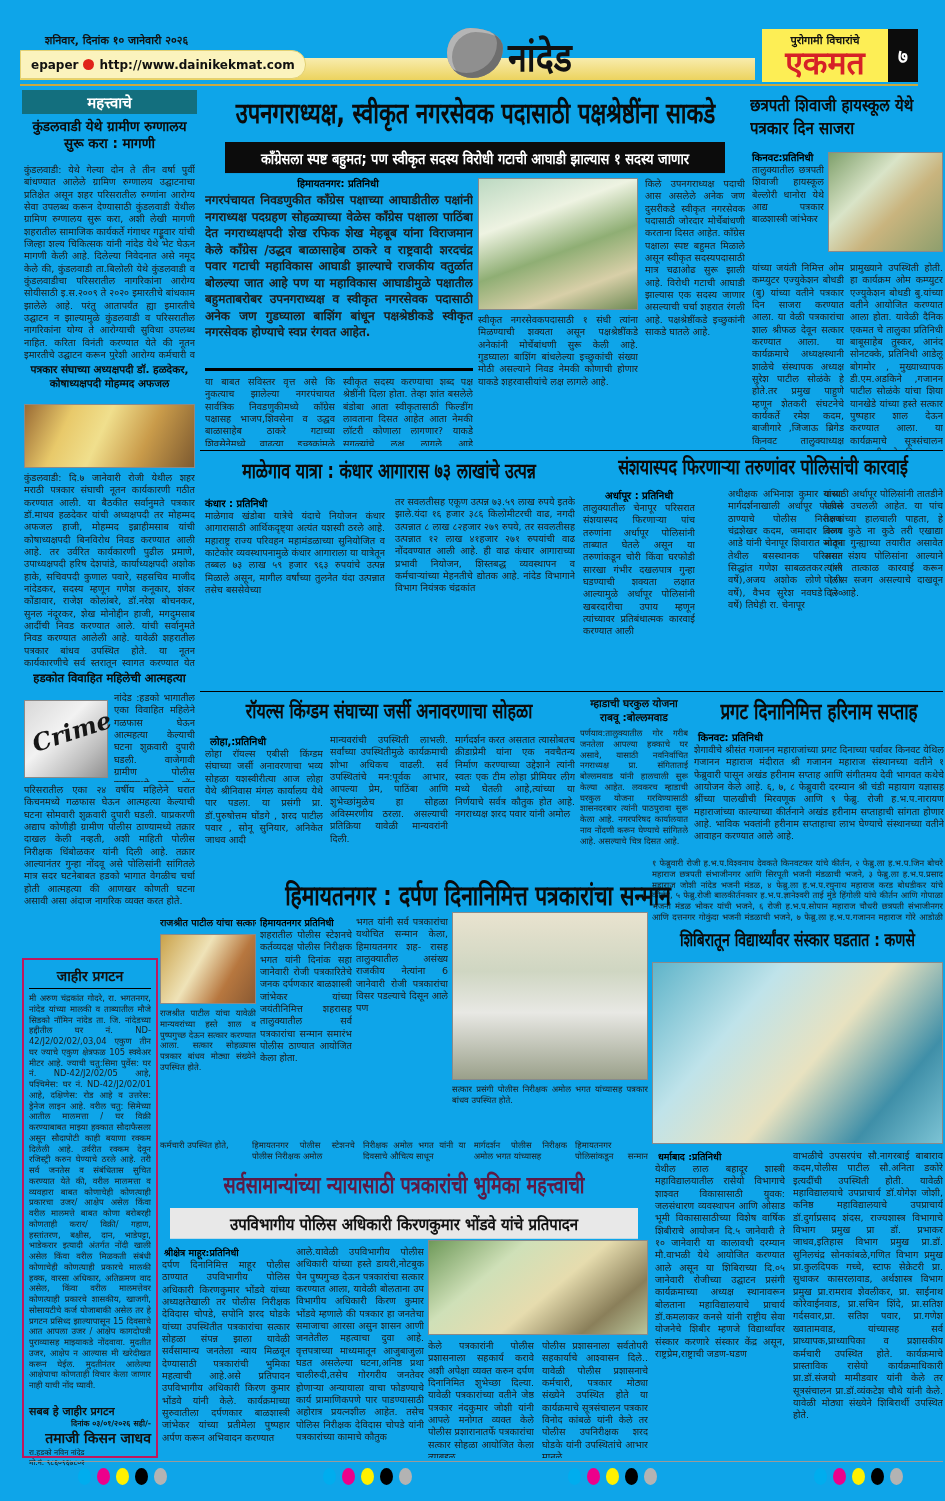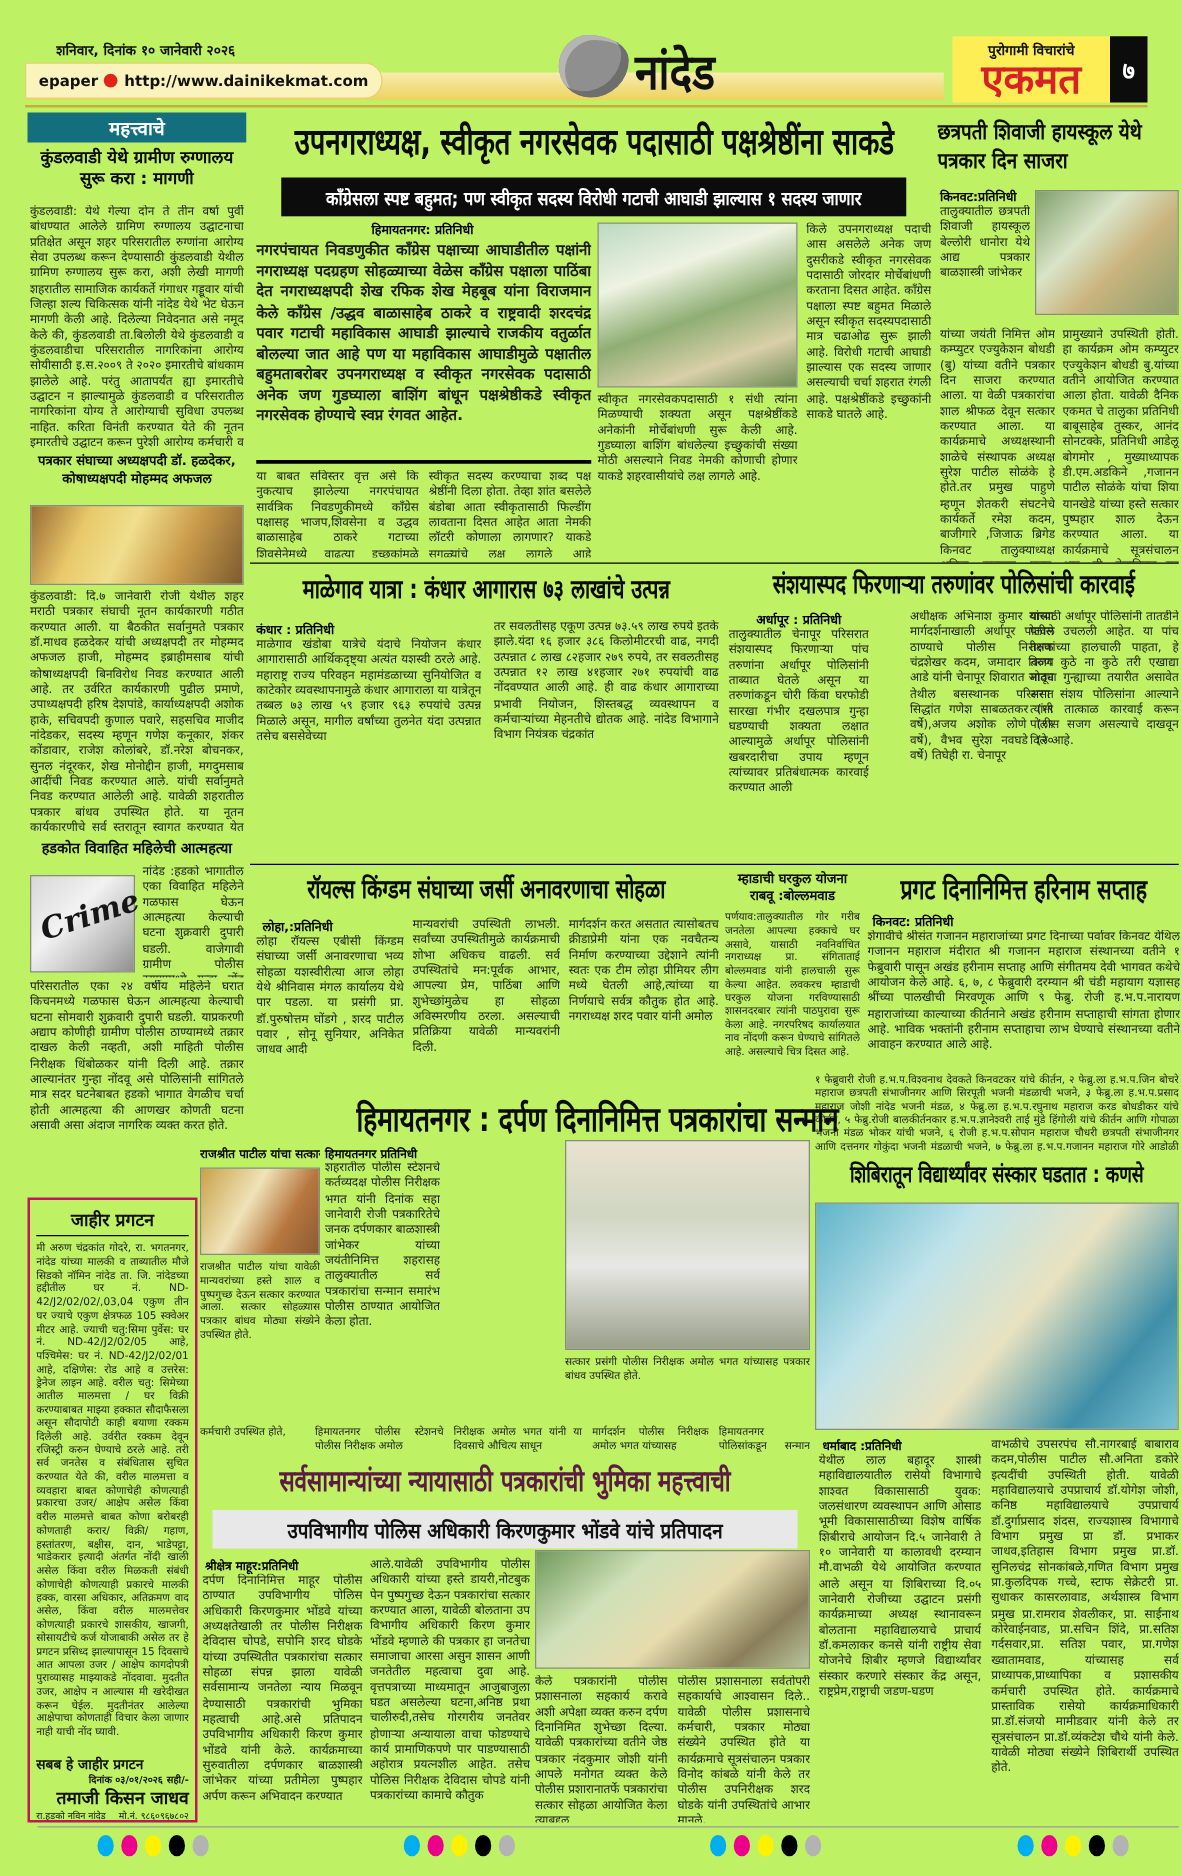--- a/index.html
+++ b/index.html
@@ -1,17 +1,17 @@
 <!DOCTYPE html>
 <html lang="mr"><head>
 <meta charset="utf-8">
 <style>
   html,body{margin:0;padding:0;background:#ffffff;}
   body{font-family:"DejaVu Sans",sans-serif;color:#111;}
-  #page{position:relative;width:945px;height:1501px;background:#bef264;overflow:hidden;margin:0 auto;}
+  #page{position:relative;width:945px;height:1501px;background:#0ea5e9;overflow:hidden;margin:0 auto;}
   .abs{position:absolute;}
   .txt{font-size:9.5px;line-height:1.3;text-align:justify;overflow:hidden;word-break:break-word;color:#1c1c1c;}
   .txt-sm{font-size:8.4px;line-height:1.28;text-align:justify;overflow:hidden;color:#1c1c1c;}
   .dl{font-weight:bold;font-size:10px;color:#000;}
   .hl{font-weight:bold;color:#0b0b0b;overflow:hidden;}
   .tall{transform:scaleY(1.3);transform-origin:top center;white-space:nowrap;text-align:center;}
   .center{text-align:center;}
   .rule{background:#000;}
   .grayrule{background:#9a9a9a;}
   .photo{border:1px solid #8a8a8a;box-sizing:border-box;}
@@ -76,21 +76,21 @@
 
   <div class="abs notice-box" style="left:22px;top:958px;width:136px;height:500px;">
     <div class="center" style="font-size:14px;font-weight:bold;border-bottom:1px solid #000;padding-bottom:3px;margin-bottom:4px;">जाहीर प्रगटन</div>
     <div class="txt-sm" style="height:408px;">मी अरुण चंद्रकांत गोदरे, रा. भगतनगर, नांदेड यांच्या मालकी व ताब्यातील मौजे सिडको नॉमिन नांदेड ता. जि. नांदेडच्या हद्दीतील घर नं. ND-42/J2/02/02/,03,04 एकुण तीन घर ज्याचे एकुण क्षेत्रफळ 105 स्क्वेअर मीटर आहे. ज्याची चतु:सिमा पुर्वेस: घर नं. ND-42/J2/02/05 आहे, पश्चिमेस: घर नं. ND-42/J2/02/01 आहे, दक्षिणेस: रोड आहे व उत्तरेस: ड्रेनेज लाइन आहे. वरील चतु: सिमेच्या आतील मालमत्ता / घर विक्री करण्याबाबत माझ्या हक्कात सौदाफैसला असून सौदापोटी काही बयाणा रक्कम दिलेली आहे. उर्वरीत रक्कम देवून रजिस्ट्री करुन घेण्याचे ठरले आहे. तरी सर्व जनतेस व संबंधितास सुचित करण्यात येते की, वरील मालमत्ता व व्यवहारा बाबत कोणाचेही कोणत्याही प्रकारचा उजर/ आक्षेप असेल किंवा वरील मालमत्ते बाबत कोणा बरोबरही कोणताही करार/ विक्री/ गहाण, हस्तांतरण, बक्षीस, दान, भाडेपट्टा, भाडेकरार इत्यादी अंतर्गत नोंदी खाली असेल किंवा वरील मिळकती संबंधी कोणाचेही कोणत्याही प्रकारचे मालकी हक्क, वारसा अधिकार, अतिक्रमण वाद असेल, किंवा वरील मालमत्तेवर कोणत्याही प्रकारचे शासकीय, खाजगी, सोसायटीचे कर्ज योजाबाकी असेल तर हे प्रगटन प्रसिध्द झाल्यापासून 15 दिवसाचे आत आपला उजर / आक्षेप कागदोपत्री पुराव्यासह माझ्याकडे नोंदवावा. मुदतीत उजर, आक्षेप न आल्यास मी खरेदीखत करून घेईल. मुदतीनंतर आलेल्या आक्षेपाचा कोणताही विचार केला जाणार नाही याची नोंद घ्यावी.</div>
     <div style="font-size:11px;font-weight:bold;margin-top:2px;">सबब हे जाहीर प्रगटन</div>
     <div style="display:flex;justify-content:space-between;font-size:7.8px;font-weight:bold;padding-left:42px;">
       <span>दिनांक ०३/०१/२०२६</span>
       <span>सही/-</span>
     </div>
     <div style="font-size:14px;font-weight:bold;text-align:right;">तमाजी किसन जाधव</div>
-    <div style="display:flex;justify-content:space-between;font-size:7.4px;">
+    <div style="display:flex;justify-content:space-between;font-size:7.4px;flex-direction:column;">
       <span>रा.हडको नविन नांदेड</span>
       <span>मो.नं. ९८६०९६७८०२</span>
     </div>
   </div>
 
   <div class="abs hl tall" style="left:203px;top:92px;width:545px;height:42px;font-size:22px;">उपनगराध्यक्ष, स्वीकृत नगरसेवक पदासाठी पक्षश्रेष्ठींना साकडे</div>
   <div class="abs bar-black tall" style="left:225px;top:142px;width:500px;height:27px;font-size:13px;font-weight:bold;transform:scaleY(1.15);">काँग्रेसला स्पष्ट बहुमत; पण स्वीकृत सदस्य विरोधी गटाची आघाडी झाल्यास १  सदस्य जाणार</div>
   <div class="abs dl center" style="left:203px;top:176px;width:270px;">हिमायतनगर: प्रतिनिधी</div>
   <div class="abs txt" style="left:205px;top:192px;width:268px;height:172px;font-size:12px;font-weight:bold;line-height:1.38;">नगरपंचायत निवडणुकीत  काँग्रेस पक्षाच्या आघाडीतील पक्षांनी नगराध्यक्ष पदग्रहण सोहळ्याच्या वेळेस काँग्रेस पक्षाला पाठिंबा देत नगराध्यक्षपदी शेख रफिक शेख मेहबूब यांना विराजमान केले काँग्रेस /उद्धव बाळासाहेब ठाकरे व राष्ट्रवादी शरदचंद्र पवार गटाची  महाविकास आघाडी झाल्याचे राजकीय वतुर्ळात बोलल्या जात आहे पण या महाविकास आघाडीमुळे पक्षातील बहुमताबरोबर उपनगराध्यक्ष व स्वीकृत नगरसेवक पदासाठी अनेक जण गुडघ्याला बाशिंग बांधून पक्षश्रेष्ठीकडे स्वीकृत नगरसेवक होण्याचे स्वप्न रंगवत आहेत.</div>
   <div class="abs rule" style="left:205px;top:368px;width:268px;height:3px;"></div>
@@ -135,20 +135,21 @@
   <div class="abs dl" style="left:698px;top:730px;">किनवट: प्रतिनिधी</div>
   <div class="abs txt" style="left:694px;top:744px;width:250px;height:112px;">शेगावीचे श्रीसंत गजानन महाराजांच्या प्रगट दिनाच्या पर्वावर किनवट येथिल गजानन महाराज मंदीरात श्री गजानन महाराज संस्थानच्या वतीने १ फेब्रुवारी पासून अखंड हरीनाम सप्ताह आणि संगीतमय देवी भागवत कथेचे आयोजन केले आहे. ६, ७, ८ फेब्रुवारी दरम्यान श्री चंडी महायाग यज्ञासह श्रींच्या पालखीची मिरवणूक आणि ९ फेब्रु. रोजी ह.भ.प.नारायण महाराजांच्या काल्याच्या कीर्तनाने अखंड हरीनाम सप्ताहाची सांगता होणार आहे. भाविक भक्तांनी हरीनाम सप्ताहाचा लाभ घेण्याचे संस्थानच्या वतीने आवाहन करण्यात आले आहे.</div>
   <div class="abs txt-sm" style="left:652px;top:858px;width:291px;height:64px;">१ फेब्रुवारी रोजी ह.भ.प.विश्वनाथ देवकते किनवटकर यांचे कीर्तन, २ फेब्रु.ला ह.भ.प.जिन बोचरे महाराज छत्रपती संभाजीनगर आणि सिरपूती भजनी मंडळाची भजने, ३ फेब्रु.ला ह.भ.प.प्रसाद महाराज जोशी नांदेड भजनी मंडळ, ४ फेब्रु.ला ह.भ.प.रघुनाथ महाराज करड बोधडीकर यांचे कीर्तन, ५ फेब्रु.रोजी बालकीर्तनकार ह.भ.प.ज्ञानेश्वरी ताई मुंडे हिंगोली यांचे कीर्तन आणि गोपाळा भजनी मंडळ भोकर यांची भजने, ६ रोजी ह.भ.प.सोपान महाराज चौधरी छत्रपती संभाजीनगर आणि दत्तनगर गोकुंदा भजनी मंडळाची भजने, ७ फेब्रु.ला ह.भ.प.गजानन महाराज गोरे आडोळी आणि राष्ट्रसंत भजनी मंडळ गोकुंदाची भजने, ८ ला जालनेकरांचे कीर्तन आणि शेवटच्या रात्री सामुदायीक हरीजागर होणार आहे. ह.भ.प. दिनेश शास्त्रीचा १ ते ७ फेब्रुवारी दरम्यान श्रीमद् देवी भागवत महापुराण आणि ६ ते ८ फेब्रु.रोजी श्री चंडी महायाग यज्ञ सोहळ्यास उपस्थित राहवे असे . मुकुंद लोखंडेसह संस्थानच्या वतीने आवाहन करण्यात आले आहे.</div>
 
   <div class="abs hl tall" style="left:210px;top:876px;width:536px;height:34px;font-size:21px;">हिमायतनगर : दर्पण दिनानिमित्त पत्रकारांचा सन्मान</div>
   <div class="abs hl center" style="left:160px;top:916px;width:96px;height:16px;font-size:9.5px;white-space:nowrap;">राजश्रीत पाटील यांचा सत्कार</div>
   <div class="abs photo ph-indoor" style="left:160px;top:934px;width:96px;height:70px;"></div>
   <div class="abs txt-sm" style="left:160px;top:1008px;width:96px;height:130px;">राजश्रीत पाटील यांचा यावेळी मान्यवरांच्या हस्ते शाल व पुष्पगुच्छ देऊन सत्कार करण्यात आला. सत्कार सोहळ्यास पत्रकार बांधव मोठ्या संख्येने उपस्थित होते.</div>
   <div class="abs dl" style="left:260px;top:916px;font-size:9.5px;">हिमायतनगर प्रतिनिधी</div>
   <div class="abs txt" style="left:260px;top:929px;width:92px;height:210px;">शहरातील पोलीस स्टेशनचे कर्तव्यदक्ष पोलीस निरीक्षक भगत यांनी दिनांक सहा जानेवारी रोजी पत्रकारितेचे जनक दर्पणकार बाळशास्त्री जांभेकर यांच्या जयंतीनिमित्त शहरासह तालुक्यातील सर्व पत्रकारांचा सन्मान समारंभ पोलीस ठाण्यात आयोजित केला होता.</div>
+  <div class="abs txt" style="left:356px;top:916px;width:92px;height:224px;">भगत यांनी सर्व पत्रकारांचा यथोचित सन्मान केला, हिमायतनगर शह- रासह तालुक्यातील असंख्य राजकीय नेत्यांना 6 जानेवारी रोजी पत्रकारांचा विसर पडल्याचे दिसून आले पण</div>
   <div class="abs photo ph-group" style="left:452px;top:912px;width:196px;height:168px;"></div>
   <div class="abs txt-sm" style="left:452px;top:1084px;width:196px;height:54px;">सत्कार प्रसंगी पोलीस निरीक्षक अमोल भगत यांच्यासह पत्रकार बांधव उपस्थित होते.</div>
 
   <div class="abs" style="left:160px;top:1140px;width:488px;height:24px;display:flex;gap:8px;">
     <span class="txt-sm" style="width:90px;">कर्मचारी उपस्थित होते,</span>
     <span class="txt-sm" style="width:110px;">हिमायतनगर पोलीस स्टेशनचे पोलीस निरीक्षक अमोल</span>
     <span class="txt-sm" style="width:110px;">निरीक्षक अमोल भगत यांनी या दिवसाचे औचित्य साधून</span>
     <span class="txt-sm" style="width:100px;">मार्गदर्शन पोलीस निरीक्षक अमोल भगत यांच्यासह</span>
     <span class="txt-sm" style="width:78px;">हिमायतनगर पोलिसांकडून सन्मान करण्यात आला</span>
   </div>

